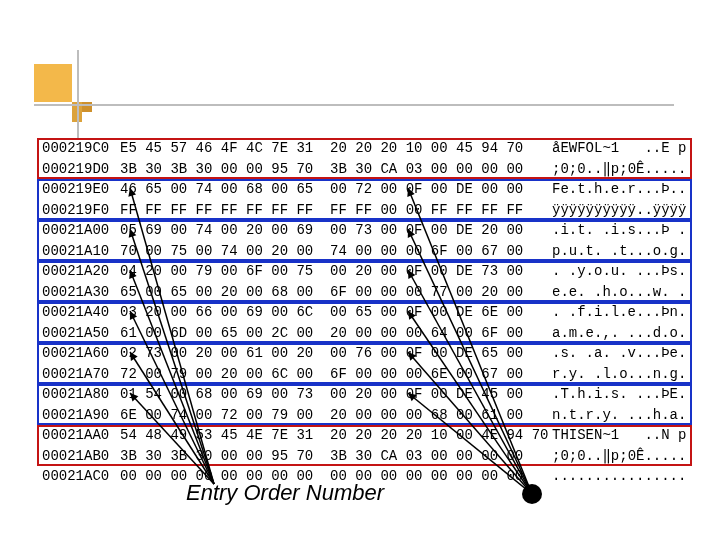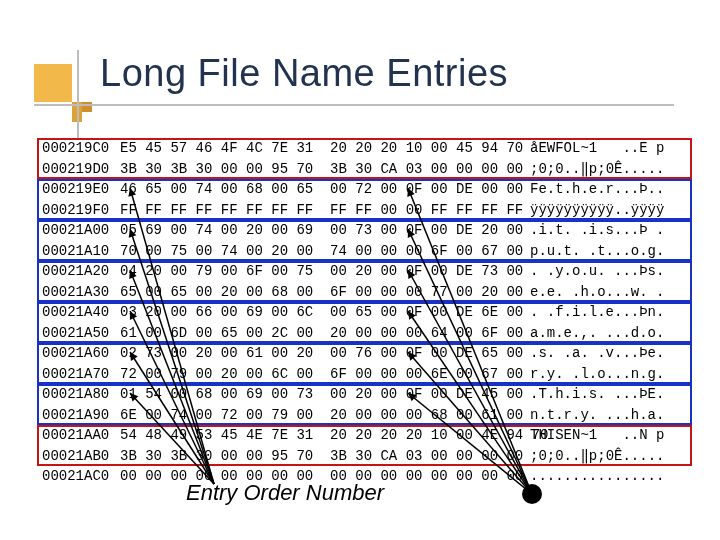--- a/index.html
+++ b/index.html
@@ -15,21 +15,21 @@
   .vrule { position: absolute; left: 77px; top: 50px; width: 2px; height: 90px; background: #bdbdbd; }
   .hrule { position: absolute; top: 104px; left: 34px; width: 640px; height: 2px; background: #bdbdbd; }
 
   .title { position: absolute; left: 100px; top: 52px; font-size: 38px; color: #22324f; letter-spacing: 0.5px; }
 
   
   .hex { position: absolute; left: 42px; top: 138px; font-family: "Courier New", monospace; font-size: 14px; line-height: 20.5px; white-space: pre; color: #000; }
   .hex-row { display: flex; }
   .addr { width: 78px; }
   .bytes { width: 410px; }
-  .ascii { width: 160px; }
+  .ascii { width: 160px; margin-left: 22px; }
 
   
   .boxes { position: absolute; left: 0; top: 0; width: 720px; height: 540px; pointer-events: none; }
   .box { position: absolute; border: 2px solid; background: transparent; }
 
   .labels { position: absolute; font-size: 22px; color: #000; font-style: italic; }
   .lbl-entry { left: 186px; top: 480px; }
   .lbl-attr  { left: 552px; top: 480px; }
   .dot-attr  { position: absolute; left: 522px; top: 484px; width: 20px; height: 20px; background: #000; border-radius: 50%; }
 
@@ -41,21 +41,20 @@
 
 <div class="slide">
 
   <div class="deco big"></div>
   <div class="deco s1"></div>
   <div class="deco s2"></div>
   <div class="deco s3"></div>
   <div class="vrule"></div>
   <div class="hrule"></div>
 
-  <div class="title">Long File Name Entries</div>
 
   <div class="hex" id="hex"><div class="hex-row"><span class="addr">000219C0</span><span class="bytes">E5 45 57 46 4F 4C 7E 31  20 20 20 10 00 45 94 70</span><span class="ascii">åEWFOL~1   ..Ep</span></div><div class="hex-row"><span class="addr">000219D0</span><span class="bytes">3B 30 3B 30 00 00 95 70  3B 30 CA 03 00 00 00 00</span><span class="ascii">;0;0..‖p;0Ê.....</span></div><div class="hex-row"><span class="addr">000219E0</span><span class="bytes">46 65 00 74 00 68 00 65  00 72 00 0F 00 DE 00 00</span><span class="ascii">Fe.t.h.e.r...Þ..</span></div><div class="hex-row"><span class="addr">000219F0</span><span class="bytes">FF FF FF FF FF FF FF FF  FF FF 00 00 FF FF FF FF</span><span class="ascii">ÿÿÿÿÿÿÿÿÿÿ..ÿÿÿÿ</span></div><div class="hex-row"><span class="addr">00021A00</span><span class="bytes">05 69 00 74 00 20 00 69  00 73 00 0F 00 DE 20 00</span><span class="ascii">.i.t. .i.s...Þ .</span></div><div class="hex-row"><span class="addr">00021A10</span><span class="bytes">70 00 75 00 74 00 20 00  74 00 00 00 6F 00 67 00</span><span class="ascii">p.u.t. .t...o.g.</span></div><div class="hex-row"><span class="addr">00021A20</span><span class="bytes">04 20 00 79 00 6F 00 75  00 20 00 0F 00 DE 73 00</span><span class="ascii">. .y.o.u. ...Þs.</span></div><div class="hex-row"><span class="addr">00021A30</span><span class="bytes">65 00 65 00 20 00 68 00  6F 00 00 00 77 00 20 00</span><span class="ascii">e.e. .h.o...w. .</span></div><div class="hex-row"><span class="addr">00021A40</span><span class="bytes">03 20 00 66 00 69 00 6C  00 65 00 0F 00 DE 6E 00</span><span class="ascii">. .f.i.l.e...Þn.</span></div><div class="hex-row"><span class="addr">00021A50</span><span class="bytes">61 00 6D 00 65 00 2C 00  20 00 00 00 64 00 6F 00</span><span class="ascii">a.m.e.,. ...d.o.</span></div><div class="hex-row"><span class="addr">00021A60</span><span class="bytes">02 73 00 20 00 61 00 20  00 76 00 0F 00 DE 65 00</span><span class="ascii">.s. .a. .v...Þe.</span></div><div class="hex-row"><span class="addr">00021A70</span><span class="bytes">72 00 79 00 20 00 6C 00  6F 00 00 00 6E 00 67 00</span><span class="ascii">r.y. .l.o...n.g.</span></div><div class="hex-row"><span class="addr">00021A80</span><span class="bytes">01 54 00 68 00 69 00 73  00 20 00 0F 00 DE 45 00</span><span class="ascii">.T.h.i.s. ...ÞE.</span></div><div class="hex-row"><span class="addr">00021A90</span><span class="bytes">6E 00 74 00 72 00 79 00  20 00 00 00 68 00 61 00</span><span class="ascii">n.t.r.y. ...h.a.</span></div><div class="hex-row"><span class="addr">00021AA0</span><span class="bytes">54 48 49 53 45 4E 7E 31  20 20 20 20 10 00 4E 94 70</span><span class="ascii">THISEN~1   ..Np</span></div><div class="hex-row"><span class="addr">00021AB0</span><span class="bytes">3B 30 3B 30 00 00 95 70  3B 30 CA 03 00 00 00 00</span><span class="ascii">;0;0..‖p;0Ê.....</span></div><div class="hex-row"><span class="addr">00021AC0</span><span class="bytes">00 00 00 00 00 00 00 00  00 00 00 00 00 00 00 00</span><span class="ascii">................</span></div></div>
 
   <div class="boxes" id="boxes">
       <div class="box" style="border-color: rgb(196, 20, 20); top: 138px; left: 37px; width: 655px; height: 41px;"></div>
       <div class="box" style="border-color: rgb(24, 50, 200); top: 179px; left: 37px; width: 655px; height: 41px;"></div>
       <div class="box" style="border-color: rgb(24, 50, 200); top: 220px; left: 37px; width: 655px; height: 41px;"></div>
       <div class="box" style="border-color: rgb(24, 50, 200); top: 261px; left: 37px; width: 655px; height: 41px;"></div>
       <div class="box" style="border-color: rgb(24, 50, 200); top: 302px; left: 37px; width: 655px; height: 41px;"></div>
       <div class="box" style="border-color: rgb(24, 50, 200); top: 343px; left: 37px; width: 655px; height: 41px;"></div>

